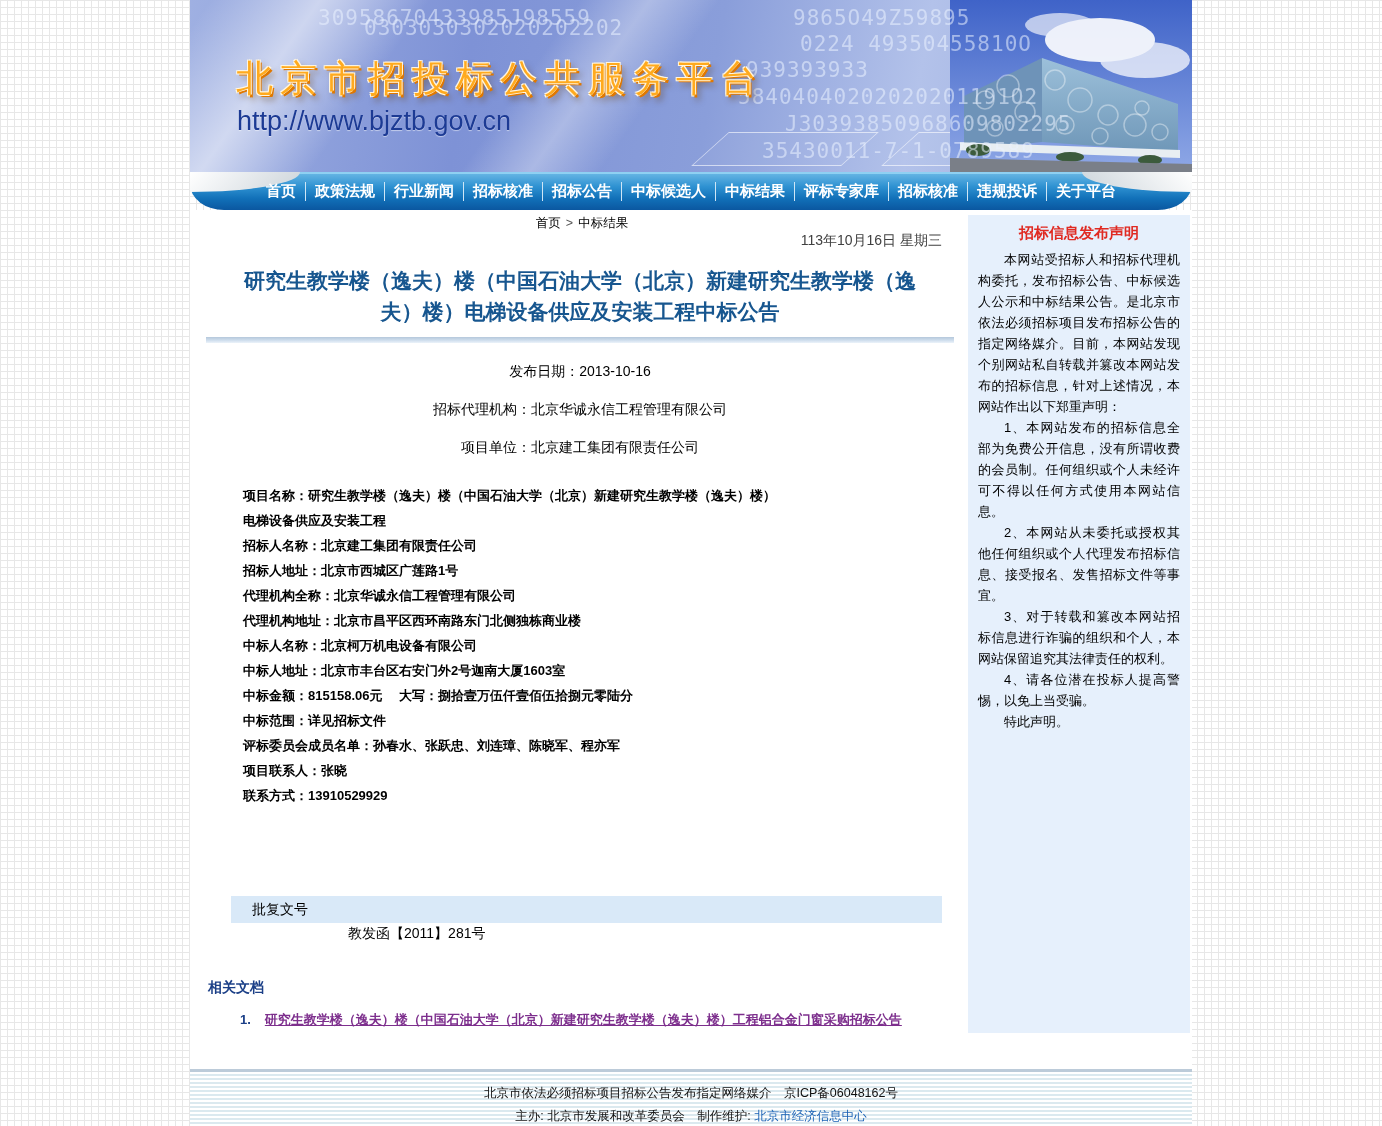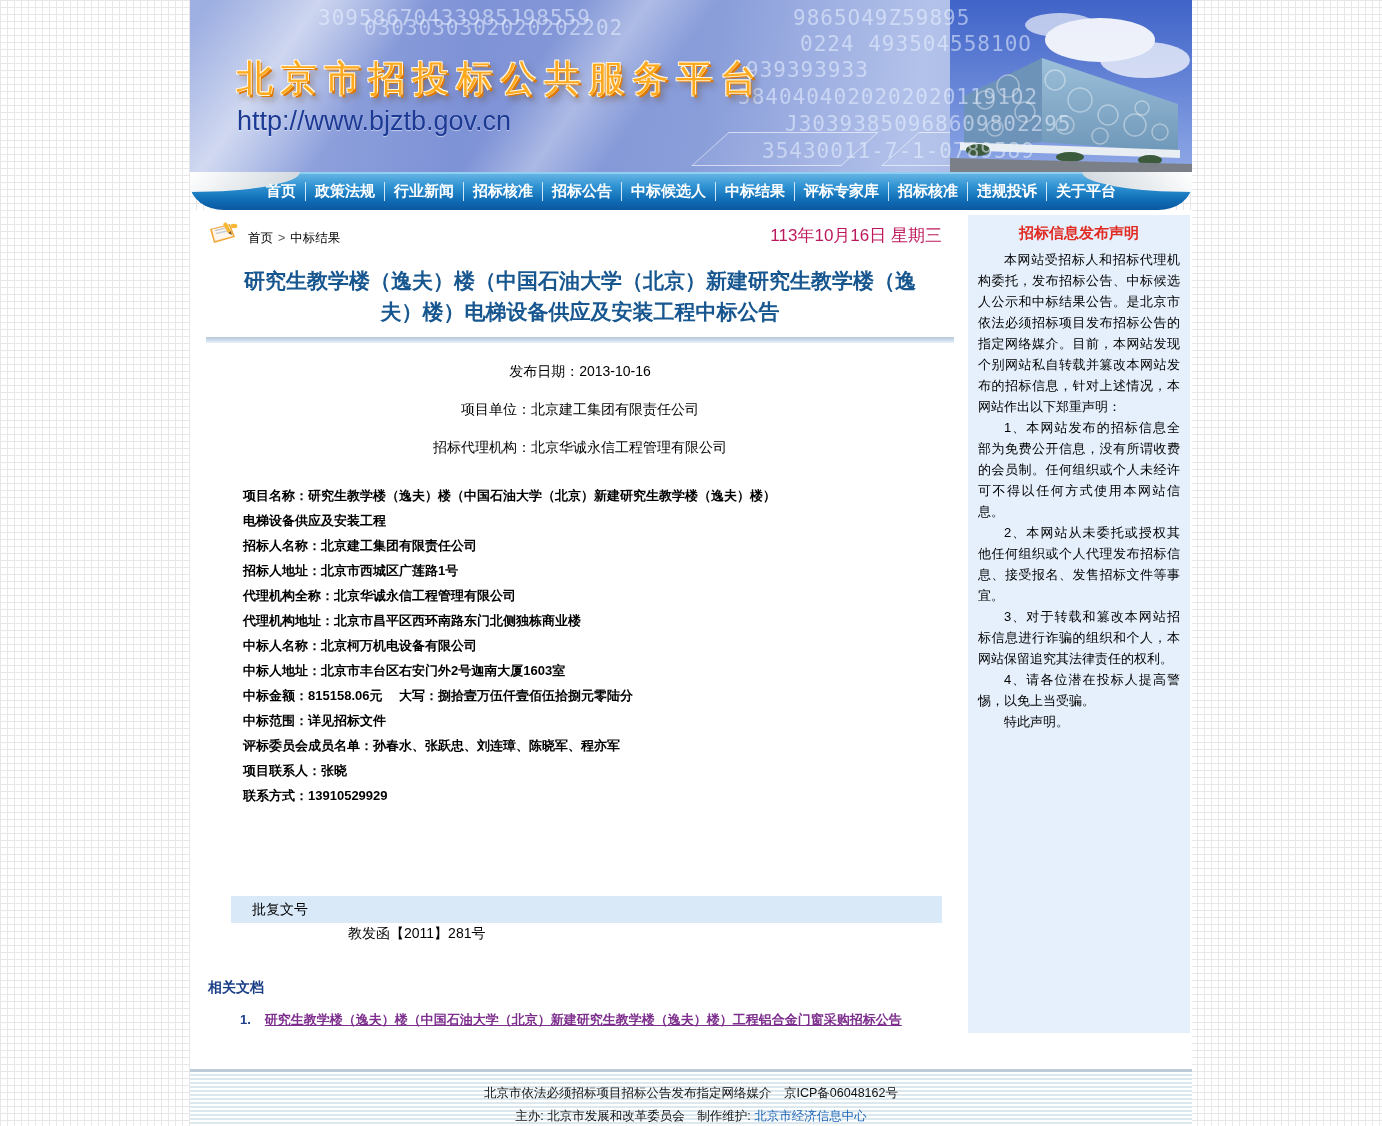--- a/index.html
+++ b/index.html
@@ -72,26 +72,26 @@
   }
   .nav-swoosh-l { left:0; border-radius:0 0 100% 0; }
   .nav-swoosh-r { right:0; border-radius:0 0 0 100%; background:linear-gradient(225deg,#ffffff,#ccd4da); }
   .nav-list { list-style:none; display:flex; align-items:center; z-index:3; position:relative; }
   .nav-list li { color:#fff; font-size:15px; font-weight:bold; padding:0 9px; cursor:pointer; white-space:nowrap; }
   .nav-list li + li { border-left:1px solid #cfe6f6; }
 
   
   .main { background:#fff; padding:5px 2px 0 10px; display:flex; align-items:flex-start; min-height:830px; }
   .col-left { width:760px; padding-bottom:40px; }
-  .crumb-row { display:flex; align-items:flex-end; height:32px; padding:0 4px 0 8px; }
+  .crumb-row { display:flex; align-items:center; height:32px; padding:0 4px 0 8px;flex-direction:column; }
   .crumb-icon { width:30px; height:26px; margin-right:10px; }
   .crumb-text { font-size:12.5px; color:#000; }
   .crumb-text a { color:#000; text-decoration:none; }
   .crumb-sep { margin:0 5px; color:#555; }
-  .crumb-date { margin-left:auto; font-size:17px; color:#be185d; margin-right:14px; }
+  .crumb-date { margin-left:auto; font-size:14px; color:#404040; margin-right:14px; }
 
   .art-title {
     margin:18px 28px 10px 28px; text-align:center;
     font-size:21px; font-weight:bold; color:#17568f; line-height:31px;
   }
   .title-divider { height:6px; margin:4px 6px 0 6px;
     background:linear-gradient(180deg,#b5c8db 0%,#cfdeed 55%,#ecf3fa 100%); }
 
   .center-line { text-align:center; font-size:14px; color:#000; margin-top:20px; }
   .detail-block { margin:26px 0 0 43px; }
@@ -234,22 +234,22 @@
         <span class="crumb-text">
           <a href="#">首页</a><span class="crumb-sep">&gt;</span><span>中标结果</span>
         </span>
         <span class="crumb-date">113年10月16日 星期三</span>
       </div>
 
       <h1 class="art-title">研究生教学楼（逸夫）楼（中国石油大学（北京）新建研究生教学楼（逸夫）楼）电梯设备供应及安装工程中标公告</h1>
       <div class="title-divider"></div>
 
       <div class="center-line">发布日期：2013-10-16</div>
+      <div class="center-line">招标代理机构：北京华诚永信工程管理有限公司</div>
       <div class="center-line">项目单位：北京建工集团有限责任公司</div>
-      <div class="center-line">招标代理机构：北京华诚永信工程管理有限公司</div>
 
       <div class="detail-block">
 
       <p class="detail-line">项目名称：研究生教学楼（逸夫）楼（中国石油大学（北京）新建研究生教学楼（逸夫）楼）</p>
           <p class="detail-line">电梯设备供应及安装工程</p>
           <p class="detail-line">招标人名称：北京建工集团有限责任公司</p>
           <p class="detail-line">招标人地址：北京市西城区广莲路1号</p>
           <p class="detail-line">代理机构全称：北京华诚永信工程管理有限公司</p>
           <p class="detail-line">代理机构地址：北京市昌平区西环南路东门北侧独栋商业楼</p>
           <p class="detail-line">中标人名称：北京柯万机电设备有限公司</p>

